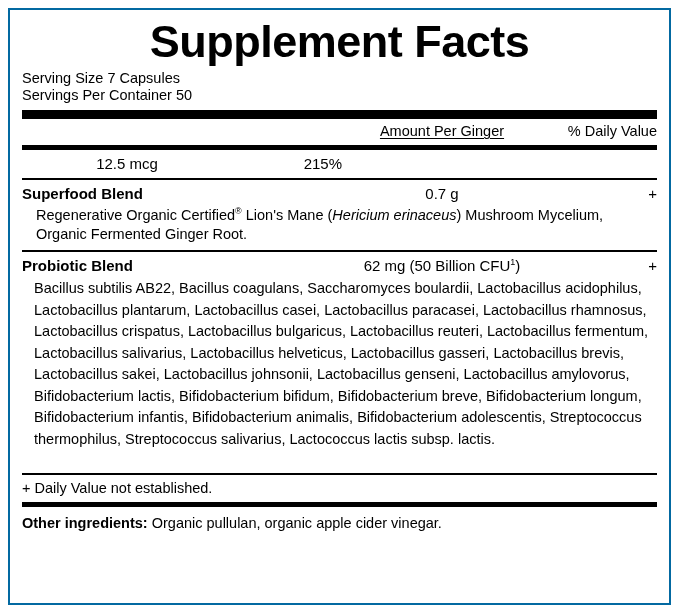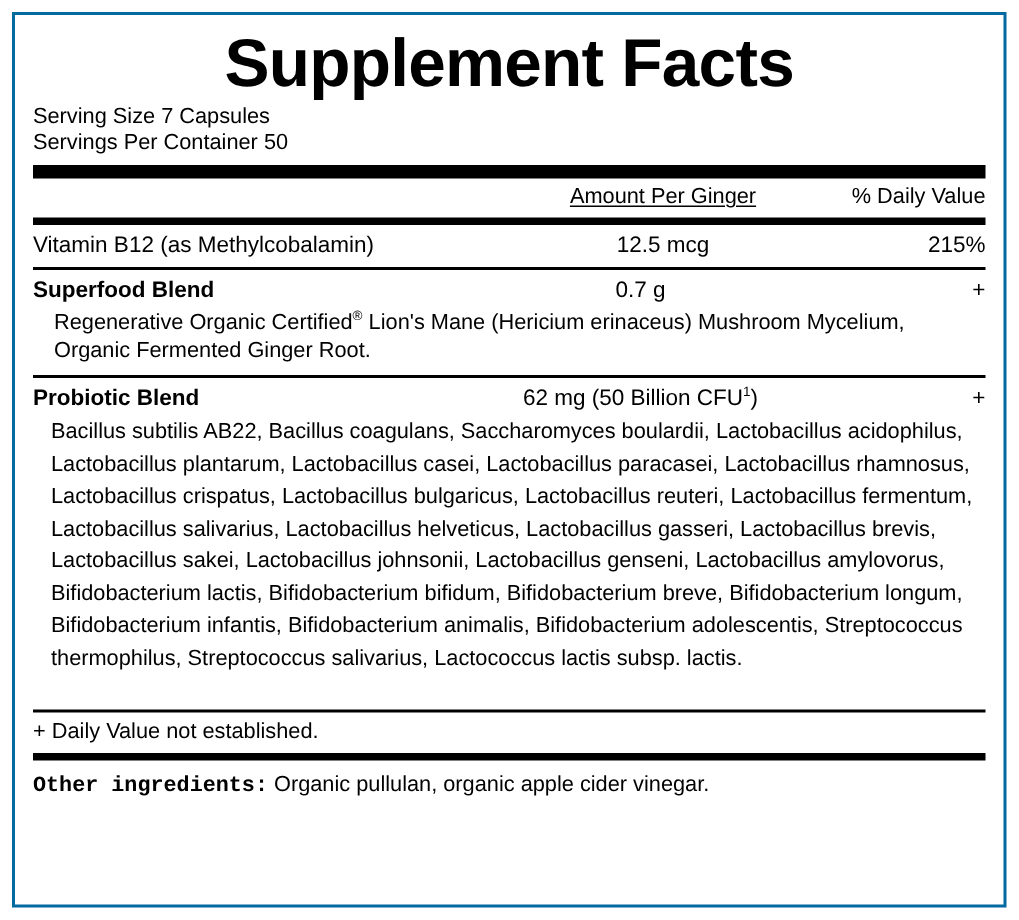--- a/index.html
+++ b/index.html
@@ -95,60 +95,59 @@
   .hdr .col-dv {
     text-decoration: none;
   }
 
   .nutrient {
     padding: 4px 0 5px 0;
   }
   .blend-head {
     font-weight: bold;
     padding: 4px 0 3px 0;
-    gap: 15px;
   }
   .blend-head .col-amount {
     font-weight: normal;
   }
   .blend-head .col-dv {
     font-weight: normal;
   }
   .blend-body {
     font-size: 14.5px;
     line-height: 19px;
     padding: 0 0 6px 14px;
   }
   .blend-body.italic {
     padding-left: 12px;
     padding-bottom: 23px;
     line-height: 21.5px;
   }
   .blend-body .ital {
+    font-style: italic;
     text-align: center;
   }
   sup {
     font-size: 9px;
     vertical-align: super;
     line-height: 0;
   }
 
   .footnote {
     font-size: 14.5px;
     line-height: 18px;
     padding: 4px 0 5px 0;
   }
   .other {
     font-size: 14.5px;
     line-height: 18px;
     padding: 7px 0 0 0;
   }
   .other b {
     font-weight: bold;
-    font-family: Liberation Mono, monospace;
   }
 </style>
 </head>
 <body>
 
 <div class="panel">
   <div class="inner">
 
     <div class="title">Supplement Facts</div>
 
@@ -159,21 +158,20 @@
 
     <div class="row hdr">
       <span class="col-name"></span>
       <span class="col-amount">Amount Per Ginger</span>
       <span class="col-dv">% Daily Value</span>
     </div>
 
     <div class="rule-medium"></div>
 
     <div class="row nutrient">
-      <span class="col-name">Vitamin B12 (as Methylcobalamin)</span>
       <span class="col-amount">12.5 mcg</span>
       <span class="col-dv">215%</span>
     </div>
 
     <div class="rule-thin"></div>
 
     <div class="row blend-head">
       <span class="col-name">Superfood Blend</span>
       <span class="col-amount">0.7 g</span>
       <span class="col-dv">+</span>

